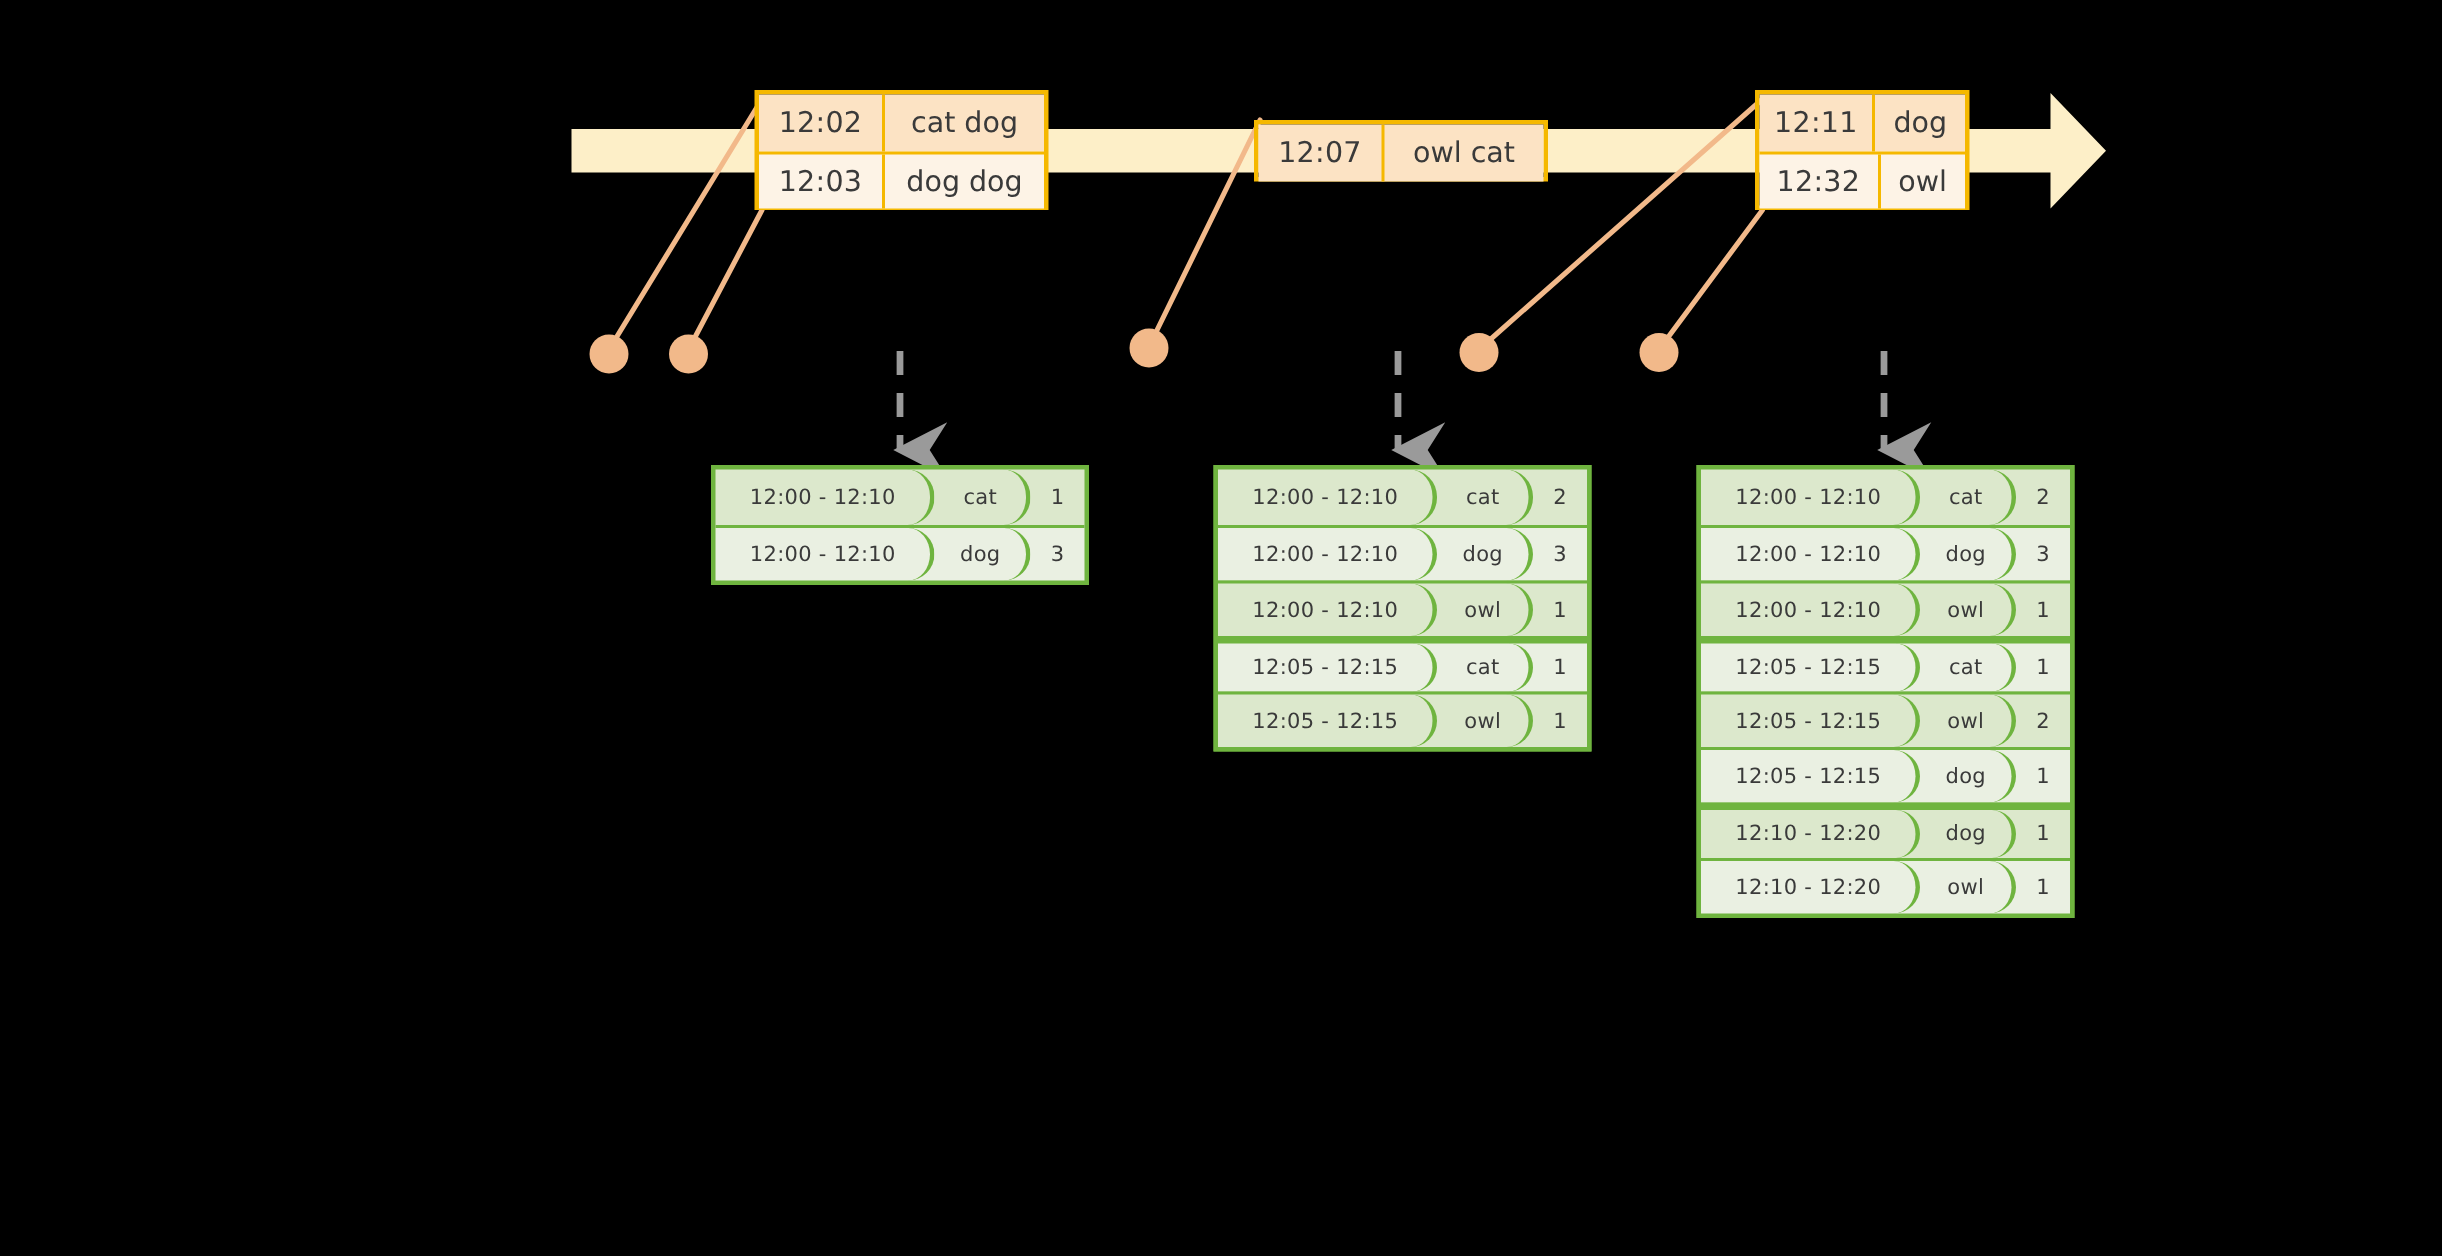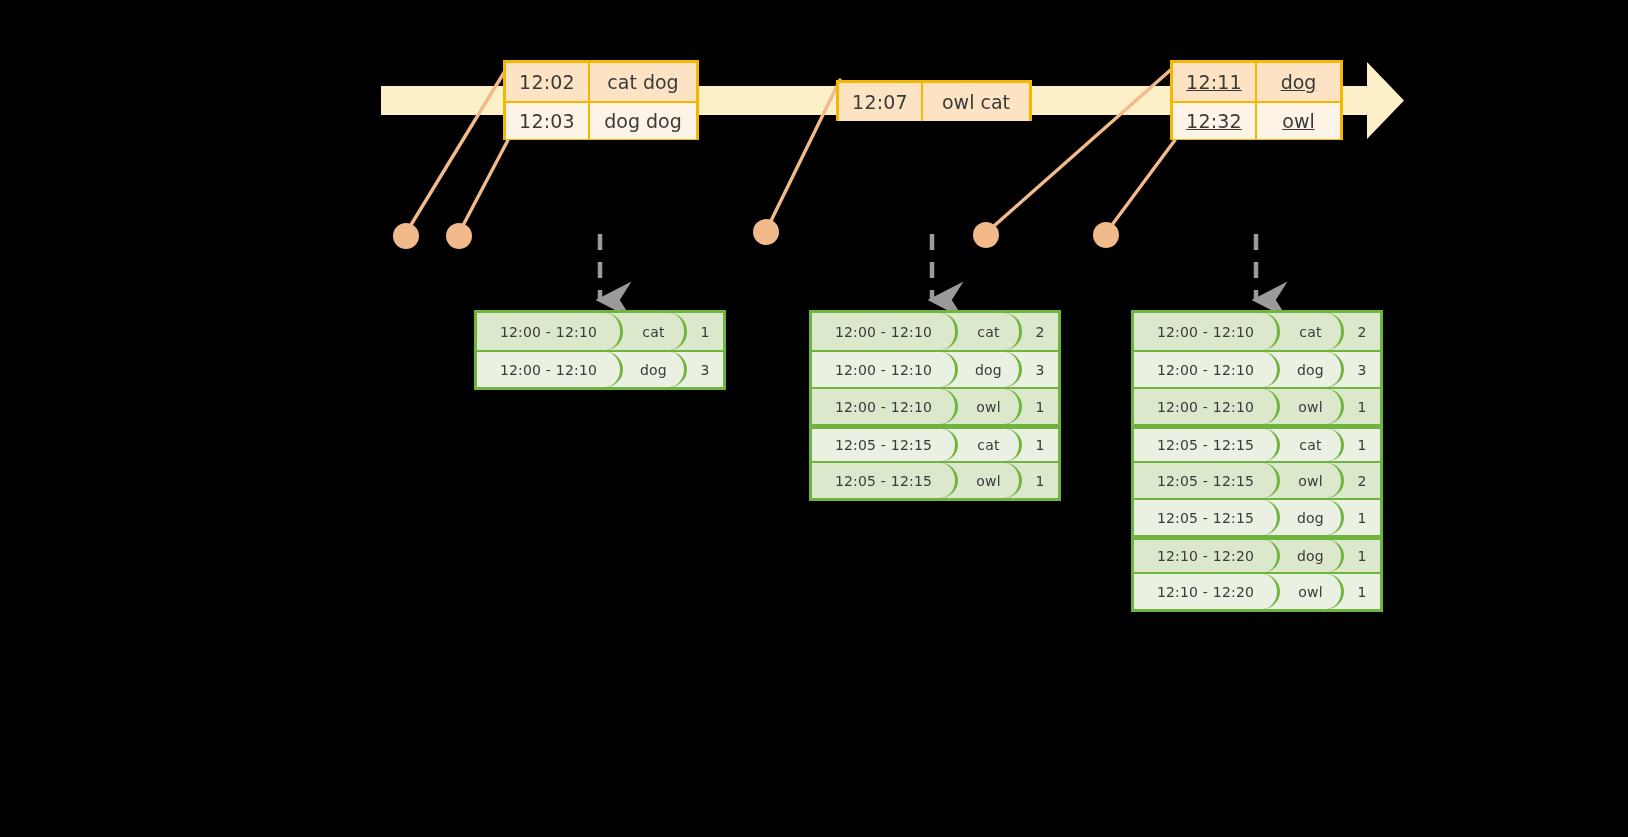--- a/index.html
+++ b/index.html
@@ -92,21 +92,21 @@
     </div>
   </div>
 
   <div class="evt-group" style="left:836px;top:80px;width:196px;height:41px;text-align:right;">
     <div class="evt-row shade-a">
       <div class="evt-time">12:07</div>
       <div class="evt-words">owl cat</div>
     </div>
   </div>
 
-  <div class="evt-group" style="left:1170px;top:60px;width:173px;height:80px;text-decoration:underline;">
+  <div class="evt-group" style="left:1170px;top:60px;width:143px;height:80px;">
     <div class="evt-row shade-a">
       <div class="evt-time">12:11</div>
       <div class="evt-words">dog</div>
     </div>
     <div class="evt-row shade-b">
       <div class="evt-time">12:32</div>
       <div class="evt-words">owl</div>
     </div>
   </div>
 

